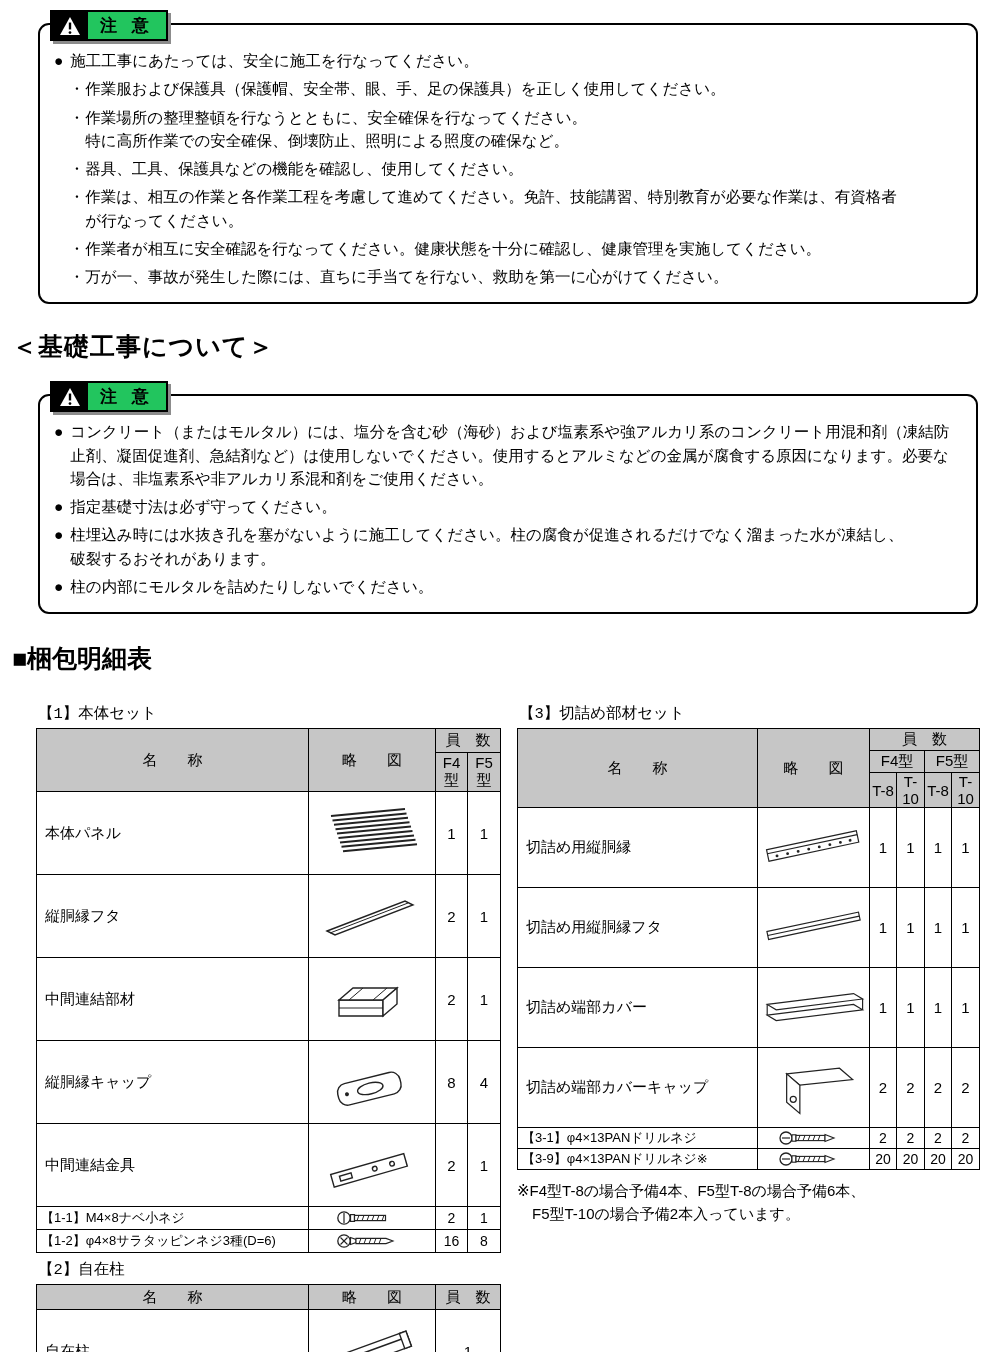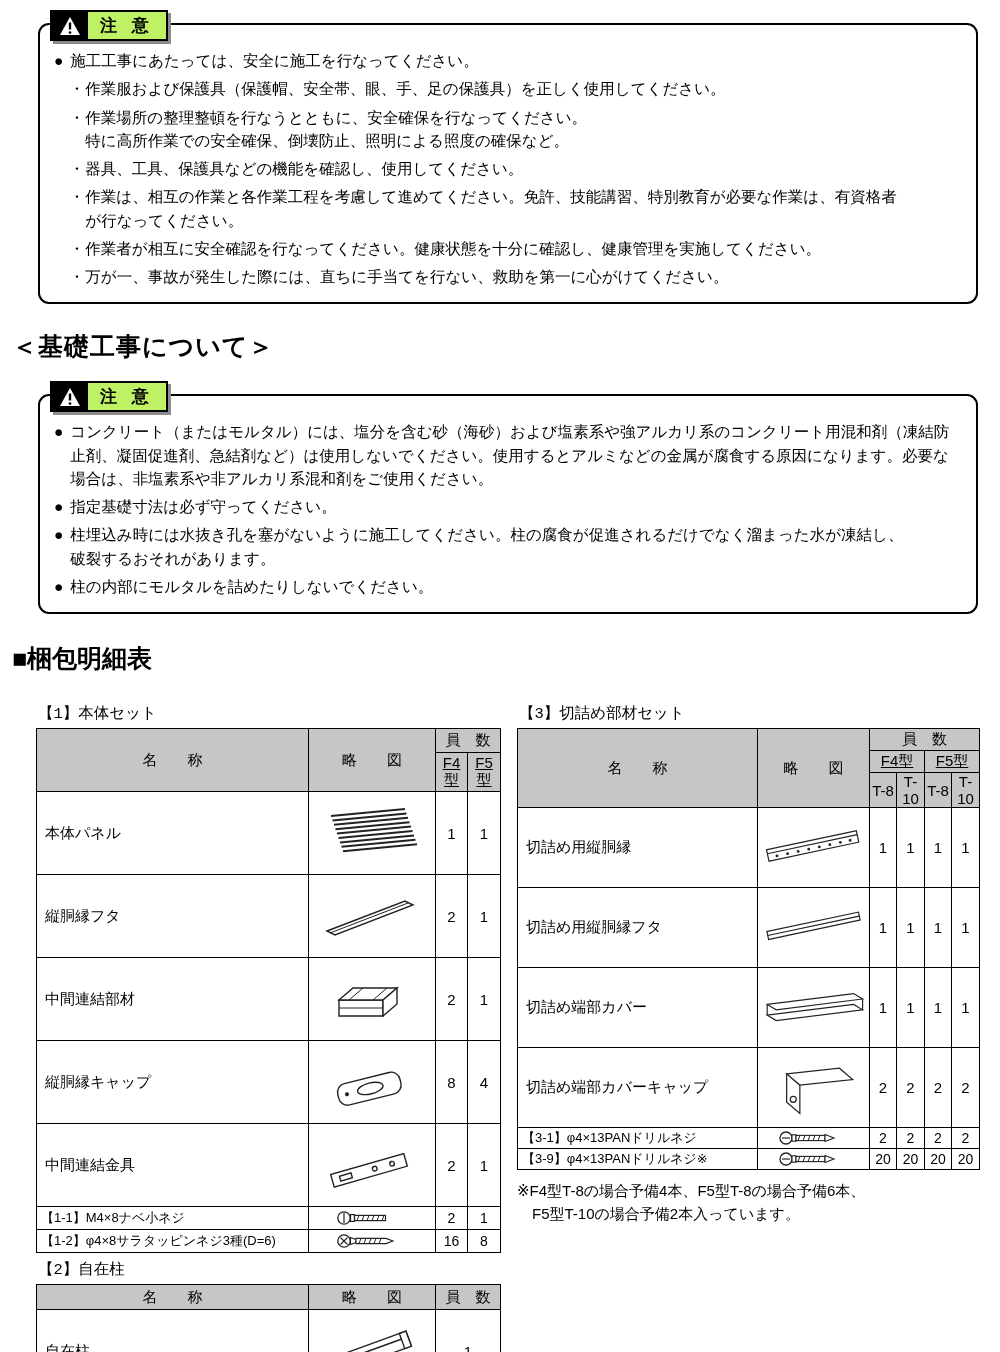--- a/index.html
+++ b/index.html
@@ -5,37 +5,37 @@
   html,body{margin:0;padding:0;background:#fff;}
   body{font-family:"Liberation Sans","DejaVu Sans",sans-serif;color:#000;}
   .page{width:1000px;min-height:1352px;box-sizing:border-box;background:#fff;padding:10px 16px 20px 12px;}
 
   .h-bracket{font-size:25px;font-weight:bold;letter-spacing:1px;margin:6px 0 18px 0;}
   .h2-bracket{margin-top:26px;}
   .h-pack{font-size:25px;font-weight:bold;margin:28px 0 12px 0;}
 
   .caution-wrap{position:relative;margin:0 6px 10px 26px;padding-top:13px;}
   .caution-label{position:absolute;top:0;left:12px;display:flex;align-items:stretch;height:27px;
-    border:2px solid #000;background:#bef264;box-shadow:3px 3px 0 #8c8c8c;z-index:2;}
+    border:2px solid #000;background:#22c55e;box-shadow:3px 3px 0 #8c8c8c;z-index:2;}
   .caution-label .w-ic{width:36px;background:#000;display:flex;align-items:center;justify-content:center;}
   .caution-label .w-tx{padding:0 12px;font-size:17px;font-weight:bold;letter-spacing:5px;display:flex;align-items:center;}
   .caution-box{border:2px solid #000;border-radius:11px;padding:24px 16px 14px 14px;background:#fff;}
   .note-item{display:flex;font-size:15.5px;line-height:1.5;}
   .note-item + .note-item{margin-top:5px;}
   .note-item .mk{flex:0 0 1.05em;}
   .note-item .tx{flex:1;white-space:pre-line;}
   .note-item.sub{margin-left:15px;}
 
   .tables{display:flex;align-items:flex-start;gap:16px;margin-left:24px;}
   .tbl-title{font-size:15.5px;margin:16px 0 4px 2px;font-family:Liberation Mono, monospace;}
   .tbl-gap{margin-top:6px;}
   table.ptable{border-collapse:collapse;table-layout:fixed;}
   table.ptable th,table.ptable td{border:1px solid #000;box-sizing:border-box;overflow:hidden;}
   table.ptable th{background:#c6c6c6;font-weight:normal;font-size:15px;text-align:center;}
-  th.sub{font-size:12.5px;text-decoration:underline;}
+  th.sub{font-size:12.5px;}
   th.tsub{font-size:12px;padding:0 1px;}
   td.nm{font-size:15px;padding-left:8px;vertical-align:middle;}
   tr.small td.nm{font-size:13px;padding-left:4px;}
   td.dg{text-align:center;vertical-align:middle;}
   td.dg svg{display:block;margin:0 auto;}
   td.qt{text-align:center;vertical-align:middle;font-size:15px;padding:0;}
   tr.small td.qt{font-size:14px;}
   table.t1 tr.hr1 th{height:24px;}
   table.t1 tr.hr2 th{height:21px;}
   table.t1 tr.big{height:83px;}

